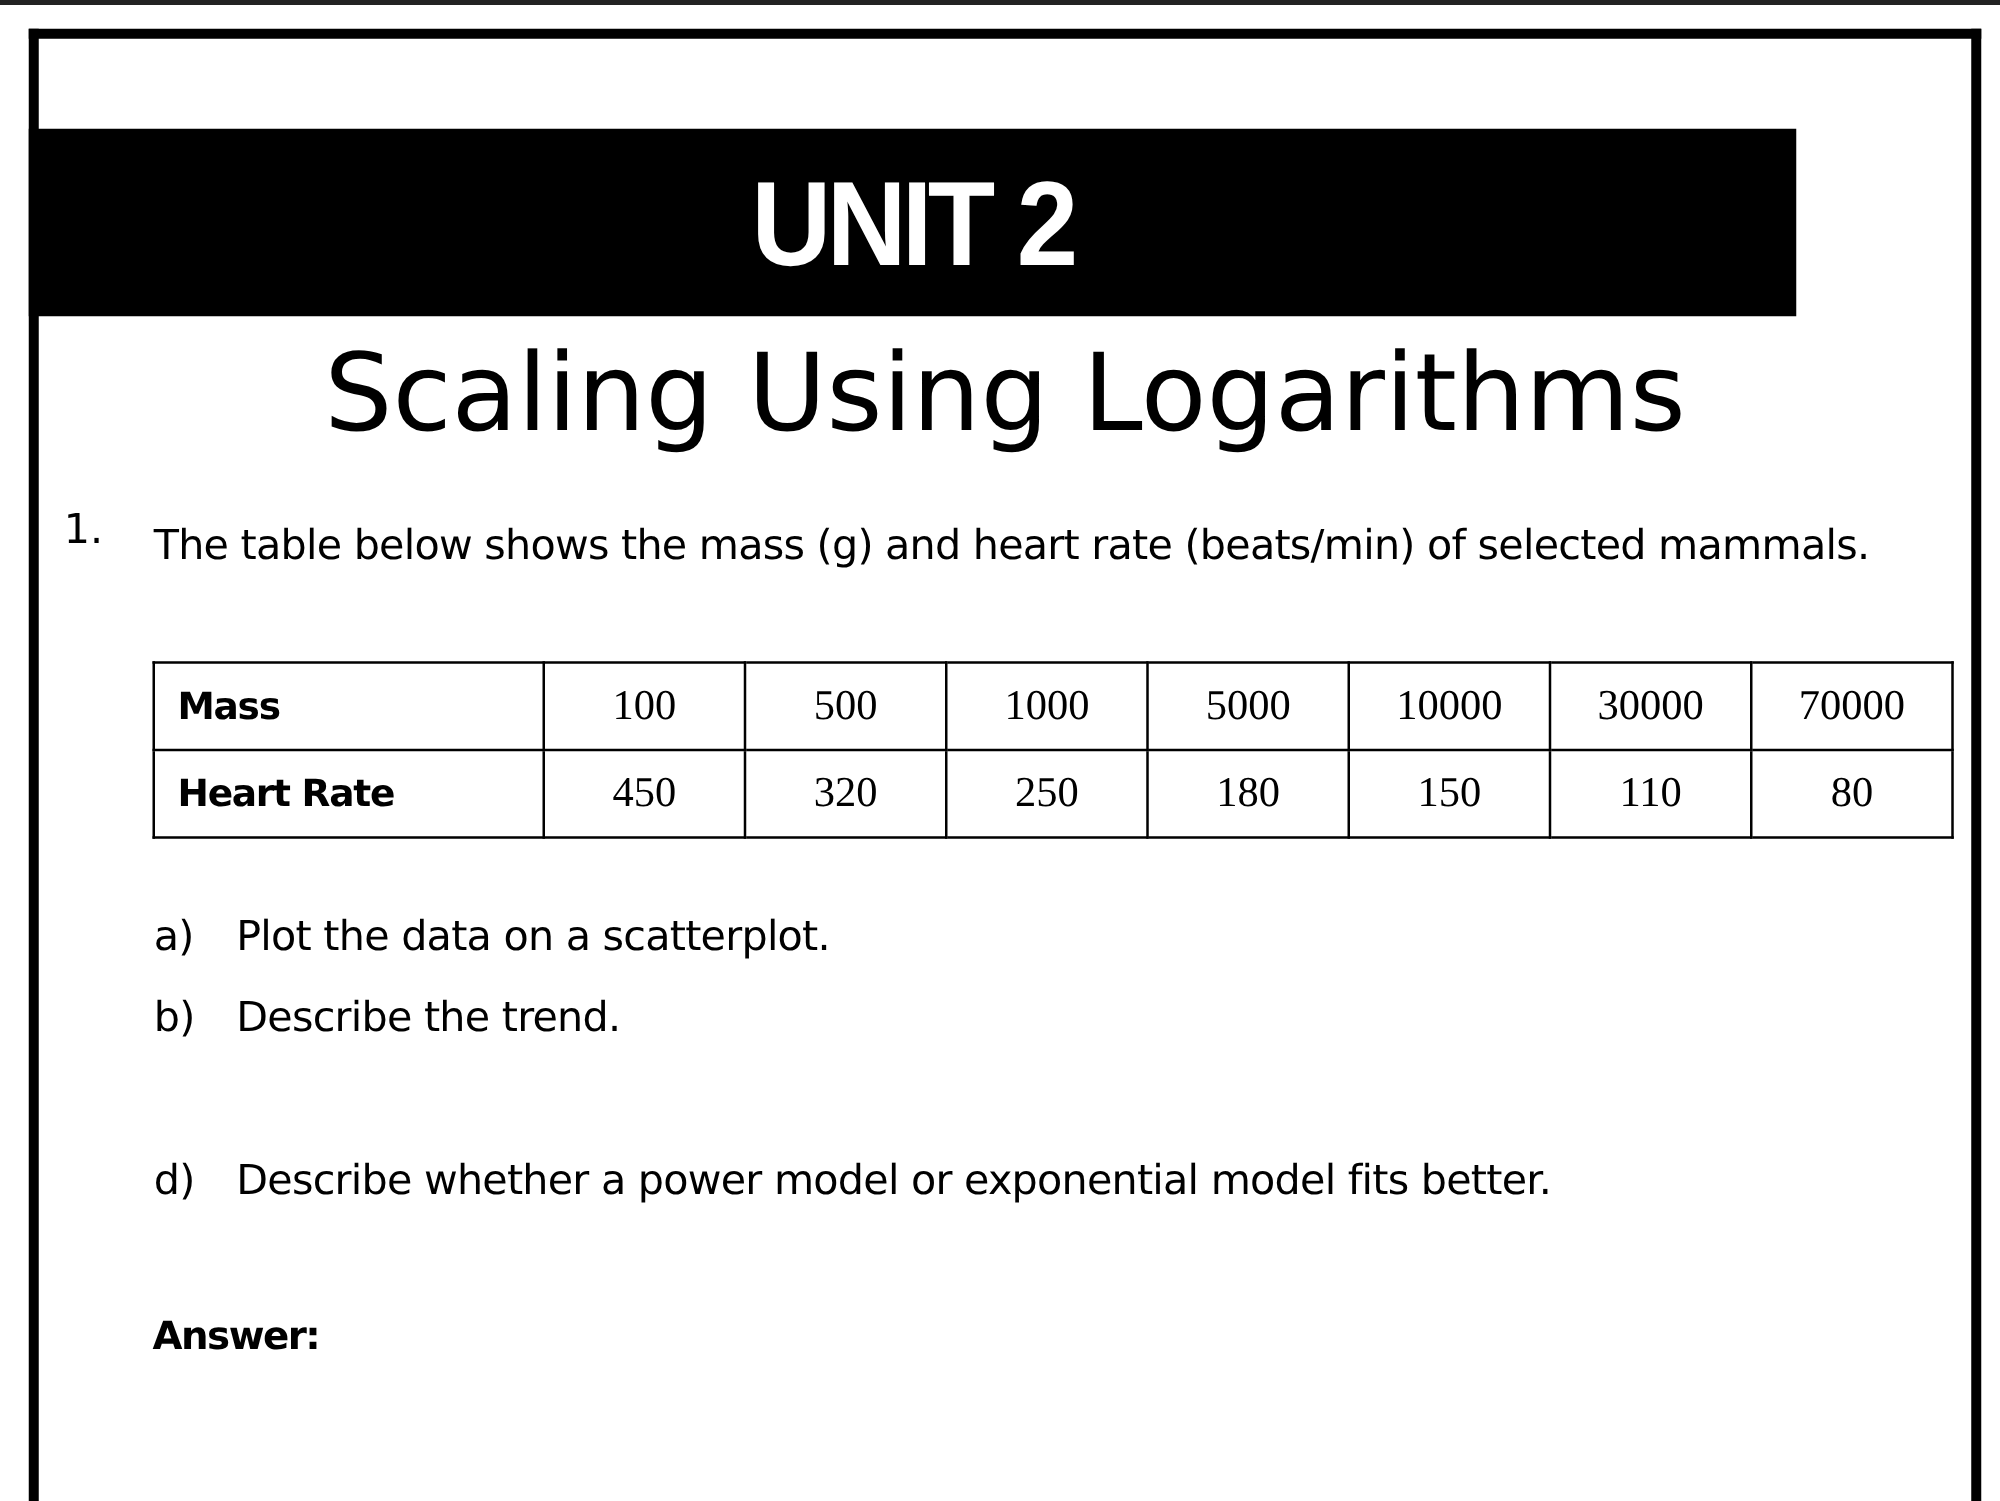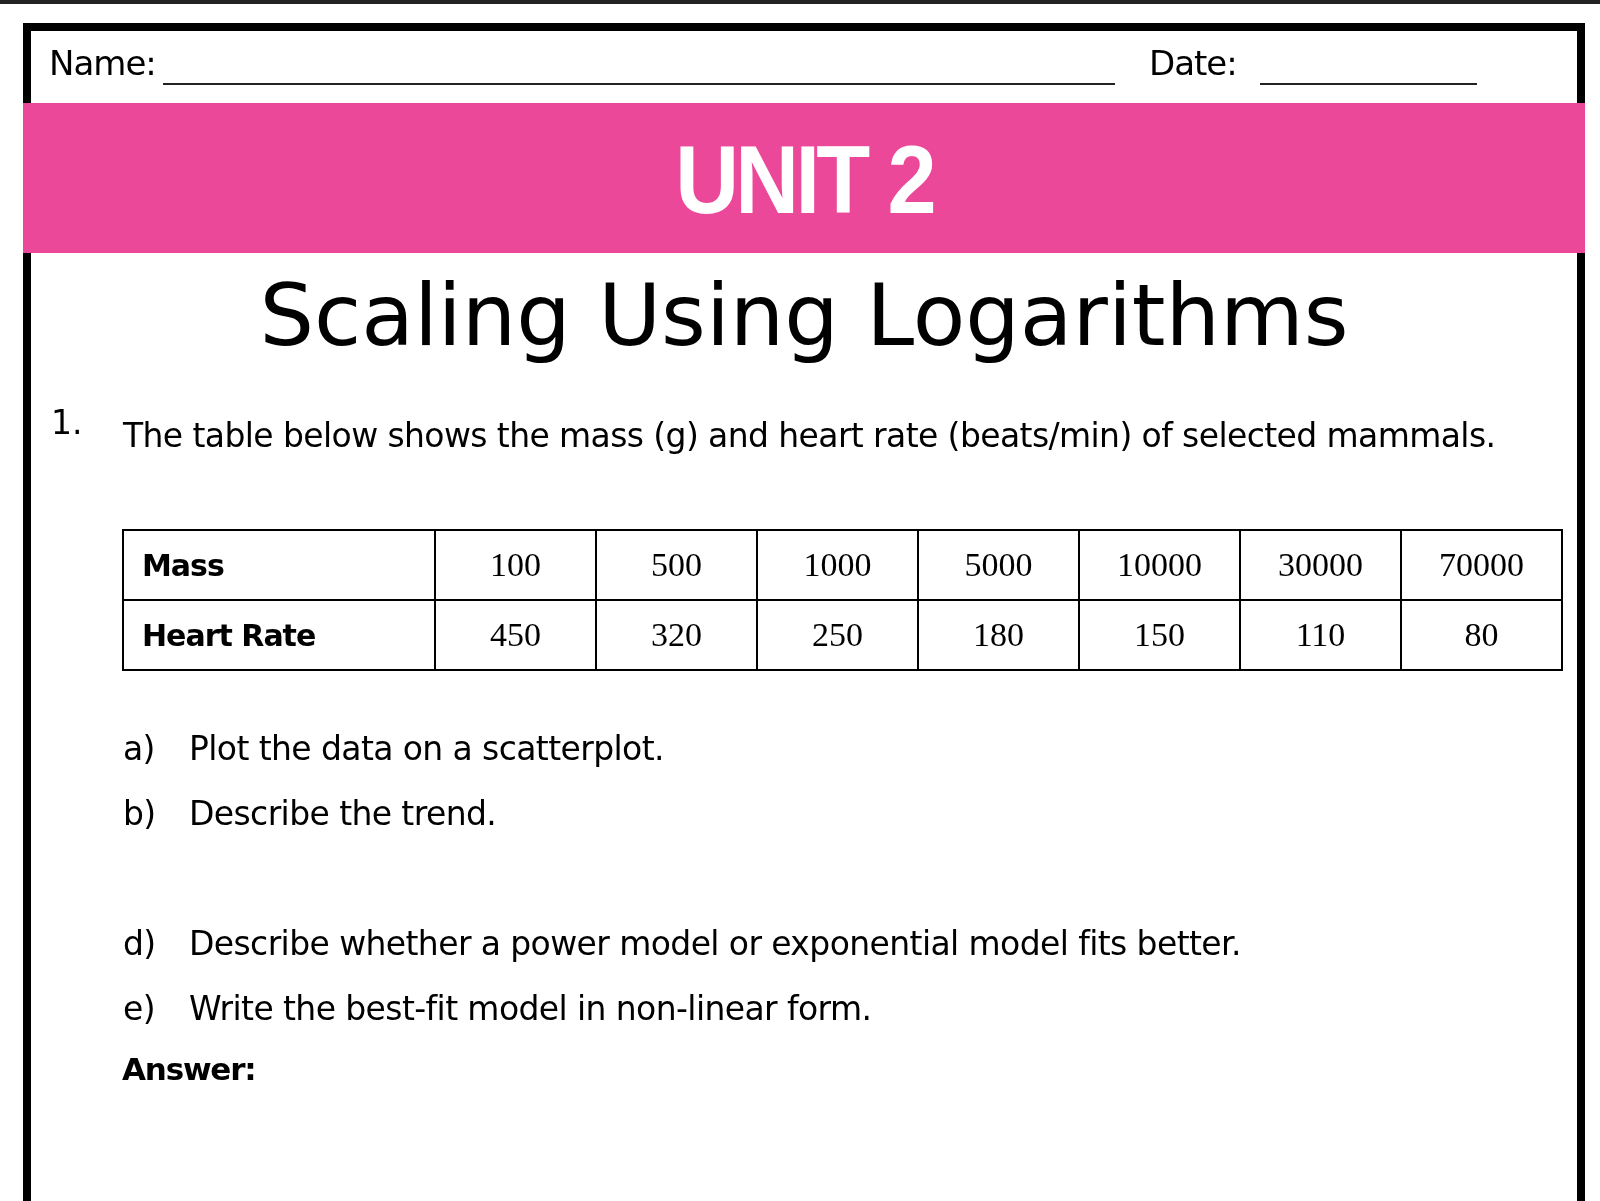--- a/index.html
+++ b/index.html
@@ -13,21 +13,21 @@
   .frame {
     position: absolute; left: 23px; top: 23px; width: 1546px; height: 1200px;
     border: 8px solid #000; border-bottom: none; box-sizing: content-box; background: #fff;
   }
   .namebar { position: absolute; left: 0; top: 0; width: 100%; height: 72px; }
   .name-label { position: absolute; left: 18px; top: 12px; font-size: 34px; letter-spacing: -1px; }
   .name-line { position: absolute; left: 132px; top: 52px; width: 952px; border-bottom: 2px solid #222; }
   .date-label { position: absolute; left: 1118px; top: 12px; font-size: 34px; letter-spacing: -1px; }
   .date-line { position: absolute; left: 1229px; top: 52px; width: 217px; border-bottom: 2px solid #222; }
   .banner {
-    position: absolute; left: -8px; top: 72px; width: 1562px; height: 150px; background: #ec4899;
+    position: absolute; left: -8px; top: 72px; width: 1414px; height: 150px; background: #000000;
     display: flex; align-items: center; justify-content: center;
   }
   .banner-title {
     color: #fff; font-family: "Liberation Sans", sans-serif; font-weight: bold;
     font-size: 96px; letter-spacing: -4px; transform: scaleX(0.92); margin-top: 4px;
   }
   .subtitle {
     position: absolute; left: 0; top: 234px; width: 1546px; text-align: center;
     font-size: 86px; letter-spacing: 0px; font-family: "DejaVu Sans", sans-serif; font-weight: normal;
   }
@@ -49,26 +49,20 @@
     letter-spacing: -1.2px; font-family: "DejaVu Sans", sans-serif;
   }
 </style>
 </head>
 <body>
 
 <div class="topstrip"></div>
 
 <div class="frame">
 
-  <div class="namebar">
-    <span class="name-label">Name:</span>
-    <div class="name-line"></div>
-    <span class="date-label">Date:</span>
-    <div class="date-line"></div>
-  </div>
 
   <div class="banner">
     <span class="banner-title">UNIT 2</span>
   </div>
 
   <div class="subtitle">Scaling Using Logarithms</div>
 
   <span class="q-num">1.</span>
   <div class="q-text">The table below shows the mass (g) and heart rate (beats/min) of selected mammals.</div>
 
@@ -99,18 +93,15 @@
 
   <div class="subq" style="top:698px">
     <span class="letter">a)</span><span>Plot the data on a scatterplot.</span>
   </div>
   <div class="subq" style="top:763px">
     <span class="letter">b)</span><span>Describe the trend.</span>
   </div>
   <div class="subq" style="top:893px">
     <span class="letter">d)</span><span>Describe whether a power model or exponential model fits better.</span>
   </div>
-  <div class="subq" style="top:958px">
-    <span class="letter">e)</span><span>Write the best-fit model in non-linear form.</span>
-  </div>
 
   <div class="answer">Answer:</div>
 </div>
 
 </body></html>

